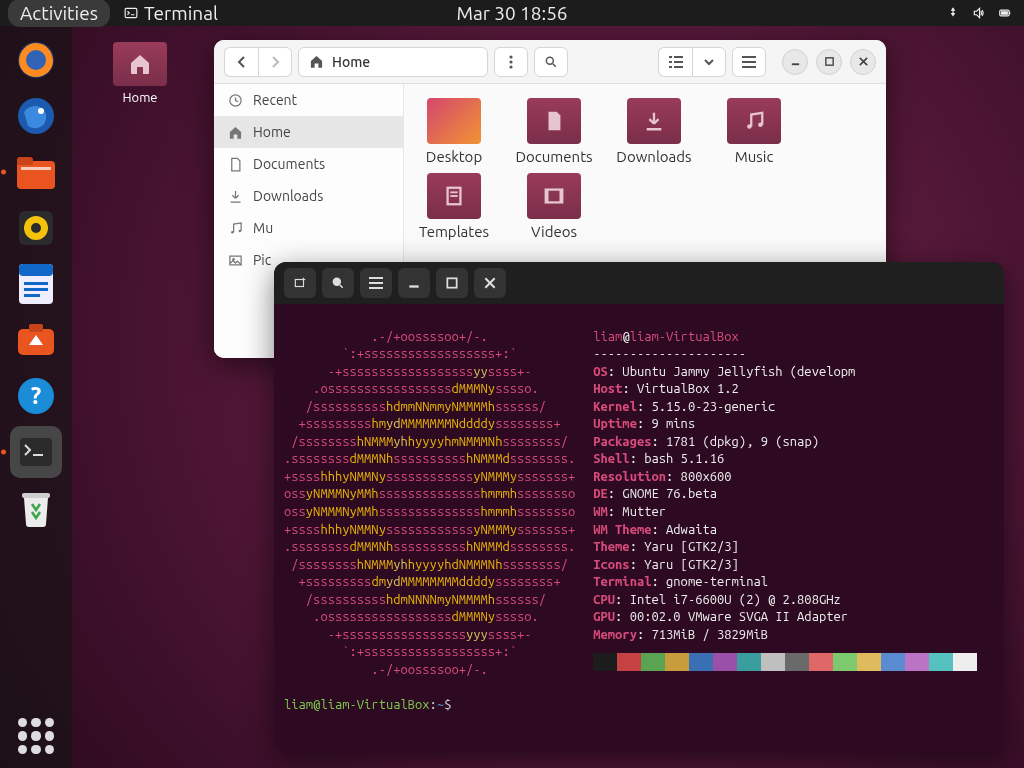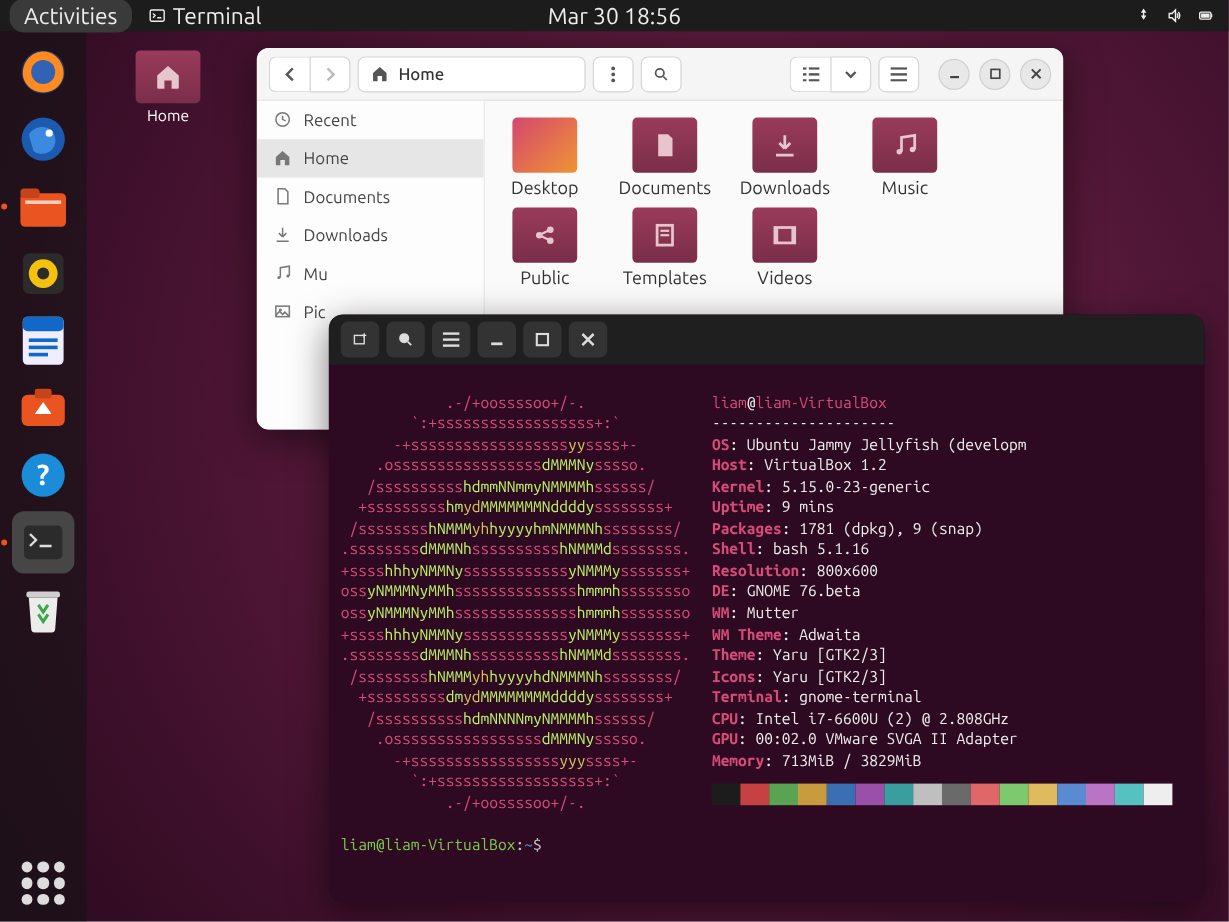--- a/index.html
+++ b/index.html
@@ -67,21 +67,21 @@
     height:30px; display:flex; align-items:center; justify-content:center;
     color:#333; cursor:pointer;
   }
   .pillbtn.sq { width:34px; }
   .navpair .pillbtn:first-child{border-radius:6px 0 0 6px; border-right:none;}
   .navpair .pillbtn:last-child{border-radius:0 6px 6px 0;}
   .navpair { display:flex; }
   .path { flex:0 0 190px; justify-content:flex-start; padding:0 10px; gap:8px; font-weight:500; font-size:14px;}
   .files .body { display:flex; height:calc(100% - 44px); }
   .sidebar { width:190px; background:#fdfdfd; border-right:1px solid #e8e8e8; font-size:14px; color:#444;}
-  .side-item { padding:8px 14px; display:flex; align-items:flex-start; gap:10px; cursor:pointer;}
+  .side-item { padding:8px 14px; display:flex; align-items:center; gap:10px; cursor:pointer;}
   .side-item.sel { background:#e6e6e6;}
   .side-item svg { width:15px; height:15px; fill:#777;}
   .grid-area { flex:1; padding:14px 10px; display:flex; flex-wrap:wrap; align-content:flex-start; gap:8px 20px;}
   .gfile { width:80px; text-align:center; font-size:15px; color:#333; cursor:pointer;}
   .gfile .thumb { width:54px; height:46px; margin:0 auto 4px; border-radius:4px; display:flex; align-items:center; justify-content:center;}
   .folder-thumb { background:linear-gradient(#9a3b5b,#7a2e49);}
   .folder-thumb svg{ width:22px;height:22px;fill:#e6c5cf;}
   .desk-thumb{ background:linear-gradient(135deg,#d4476e,#f09433);}
   
   .term { top:262px; left:274px; width:730px; height:490px; background:#2d0a22; z-index:30; color:#eee; border-radius:12px;}
@@ -95,21 +95,21 @@
     display:flex; align-items:center; justify-content:center; cursor:pointer;
   }
   .darkbtn svg{width:14px;height:14px;fill:#ddd;}
   .term-body {
     padding:6px 10px 10px; font-family:"Ubuntu Mono","DejaVu Sans Mono",monospace;
     font-size:13px; line-height:1.35; white-space:pre; overflow:hidden;
     height:calc(100% - 42px);
   }
   .term-body .flex { display:flex; gap:18px; }
   .ascii { color:#d84b7b; }
-  .ascii .w { color:#bef264; }
+  .ascii .w { color:#eab308; }
   .ascii .y { color:#d8c05a;margin-top:29px; }
   .nf .k { color:#d84b7b; font-weight:bold;}
   .nf .v { color:#eee; }
   .nf .u { color:#d84b7b;}
   .swatches { display:flex; margin-top:10px;}
   .swatches span{ width:24px; height:18px; }
   .prompt .g{color:#7ec94e;} .prompt .b{color:#5a9bd4;} .prompt .w{color:#ccc;}
   .hdr-sep{flex:1;}
   .hdr-right{display:flex;gap:6px;}
   .wctrl{display:flex;gap:8px;margin-left:10px;}
@@ -376,31 +376,20 @@
         </div>
       <div class="gfile">
           <div class="thumb folder-thumb">
             <svg viewBox="0 0 24 24">
               <path d="M9 18V5l12-2v13" fill="none" stroke="#e6c5cf" stroke-width="2.5"></path>
               <circle cx="7" cy="18" r="2.5"></circle>
               <circle cx="19" cy="16" r="2.5"></circle>
             </svg>
           </div>
           <div>Music</div>
-        </div>
-      <div class="gfile">
-          <div class="thumb folder-thumb">
-            <svg viewBox="0 0 24 24">
-              <circle cx="7" cy="12" r="3"></circle>
-              <circle cx="17" cy="7" r="3"></circle>
-              <circle cx="17" cy="17" r="3"></circle>
-              <path d="M9 11l6-3M9 13l6 3" stroke="#e6c5cf" stroke-width="2"></path>
-            </svg>
-          </div>
-          <div>Public</div>
         </div>
       <div class="gfile">
           <div class="thumb folder-thumb">
             <svg viewBox="0 0 24 24">
               <rect x="5" y="3" width="14" height="18" fill="none" stroke="#e6c5cf" stroke-width="2.5"></rect>
               <rect x="8" y="7" width="8" height="2"></rect>
               <rect x="8" y="11" width="8" height="2"></rect>
             </svg>
           </div>
           <div>Templates</div>

